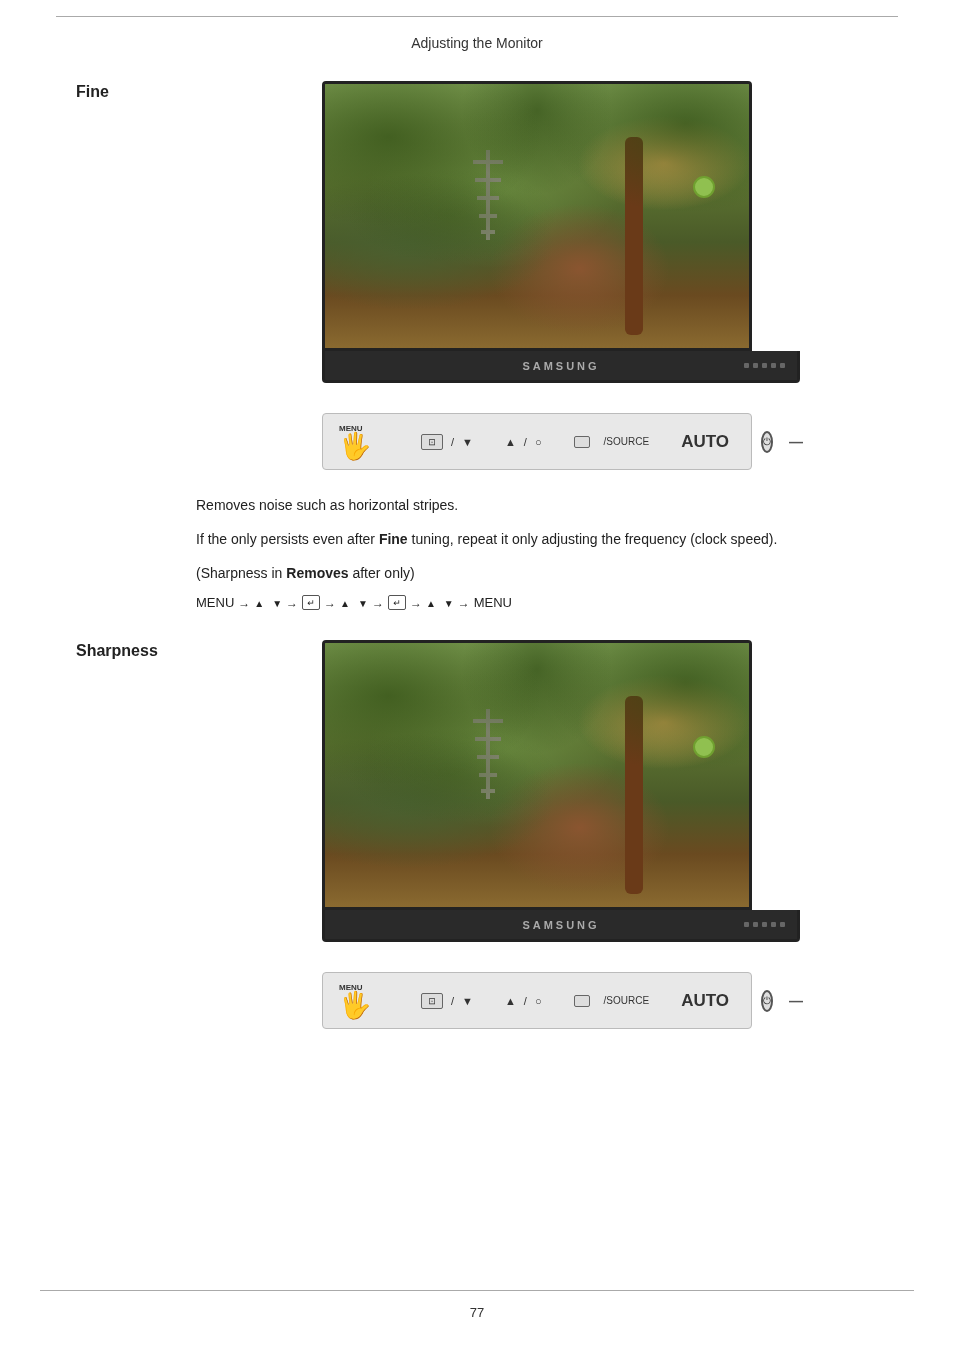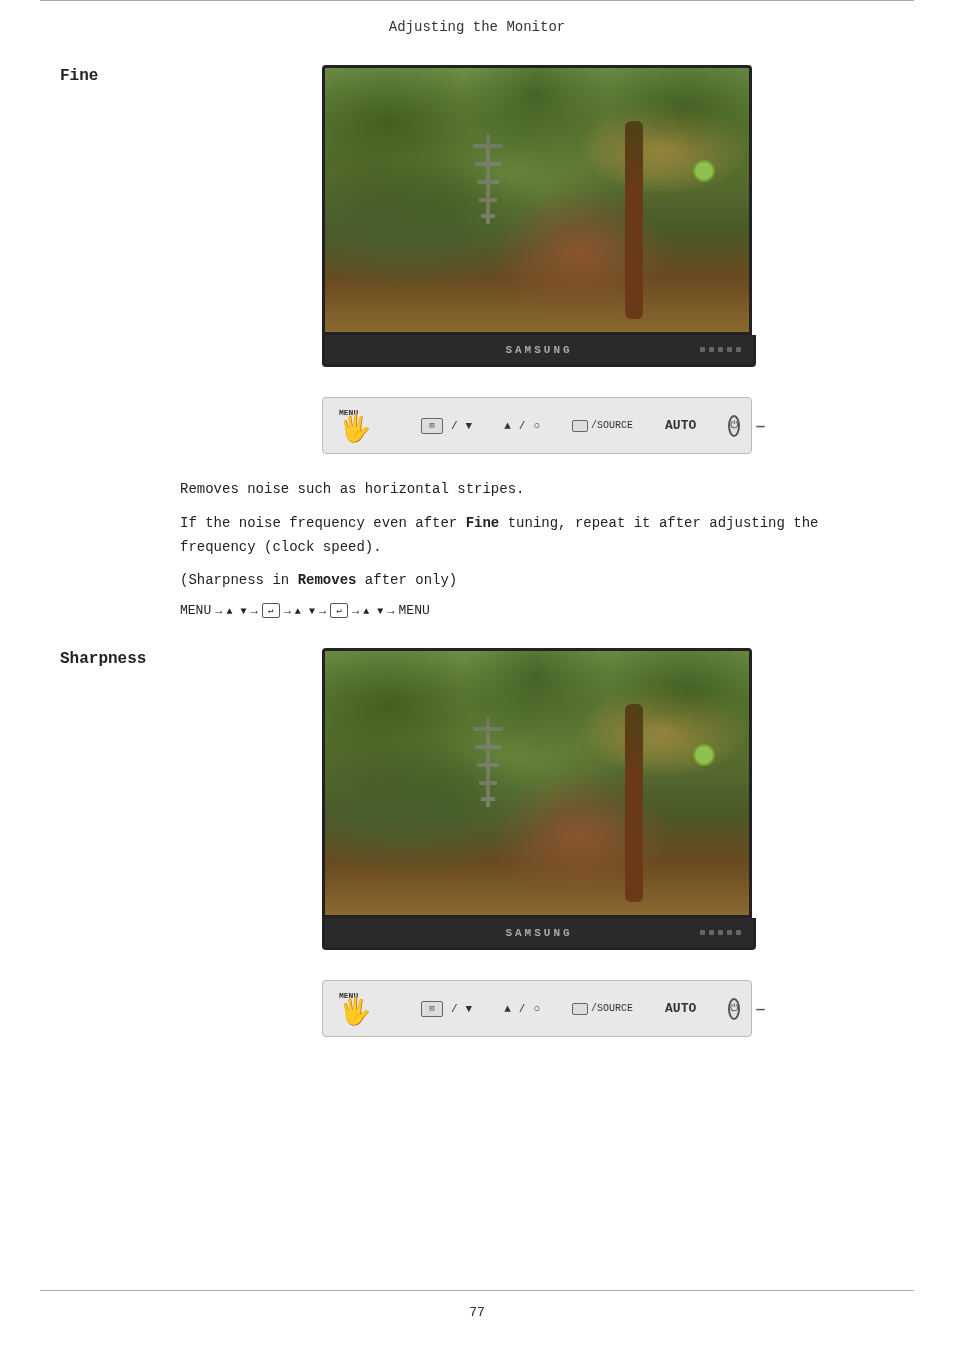--- a/index.html
+++ b/index.html
@@ -9,23 +9,22 @@
       background: #fff;
       font-family: Arial, sans-serif;
       font-size: 14px;
       color: #222;
       position: relative;
     }
 
     .page-container {
       width: 954px;
       min-height: 1350px;
-      padding: 0;
+      padding: 16px;
       position: relative;
-      font-family: Liberation Mono, monospace;
     }
 
     .page-title-bar {
       text-align: center;
       font-size: 14px;
       color: #333;
       padding: 18px 0 10px 0;
       border-top: 1px solid #aaa;
       margin: 0 40px;
     }
@@ -127,21 +126,21 @@
       position: absolute;
       inset: 0;
       background:
         radial-gradient(ellipse at 15% 20%, rgba(50,80,20,0.7) 0%, transparent 30%),
         radial-gradient(ellipse at 50% 10%, rgba(40,70,15,0.6) 0%, transparent 25%),
         radial-gradient(ellipse at 85% 15%, rgba(45,75,18,0.65) 0%, transparent 28%),
         radial-gradient(ellipse at 30% 50%, rgba(55,85,22,0.4) 0%, transparent 25%);
     }
 
     .monitor-base-bar {
-      width: 434px;
+      width: 478px;
       height: 32px;
       background: #2a2a2a;
       border: 3px solid #222;
       border-top: none;
       border-radius: 0 0 4px 4px;
       display: flex;
       align-items: center;
       justify-content: center;
       position: relative;
     }
@@ -223,35 +222,35 @@
       display: inline-flex;
       align-items: center;
       justify-content: center;
       font-size: 9px;
       background: #ddd;
     }
 
     .cp-source-btn {
       display: flex;
       align-items: center;
-      gap: 3px;
+      gap: 14px;
       font-size: 10px;
       color: #333;
     }
 
     .cp-source-icon {
       width: 16px;
       height: 12px;
       border: 1.5px solid #666;
       border-radius: 2px;
       background: #ddd;
     }
 
     .cp-auto-label {
-      font-size: 13px;
+      font-size: 17px;
       font-weight: bold;
       color: #333;
     }
 
     .cp-power-btn {
       width: 22px;
       height: 22px;
       border: 2px solid #555;
       border-radius: 50%;
       display: flex;
@@ -437,23 +436,23 @@
             <span class="cp-power-icon">⏻</span>
           </div>
           <span class="cp-minus">—</span>
         </div>
       </div>
     </div>
 
     <div class="desc-block">
       <p>Removes noise such as horizontal stripes.</p>
       <p>
-        <span>If the noise frequency even after</span>
+        <span>If the only persists even after</span>
         <span class="bold-text">Fine</span>
-        <span>tuning, repeat it after adjusting the frequency (clock speed).</span>
+        <span>tuning, repeat it only adjusting the frequency (clock speed).</span>
       </p>
       <p>
         <span>(Sharpness in</span>
         <span> </span>
         <span class="bold-text">Removes</span>
         <span> </span>
         <span>after only)</span>
       </p>
     </div>
 

